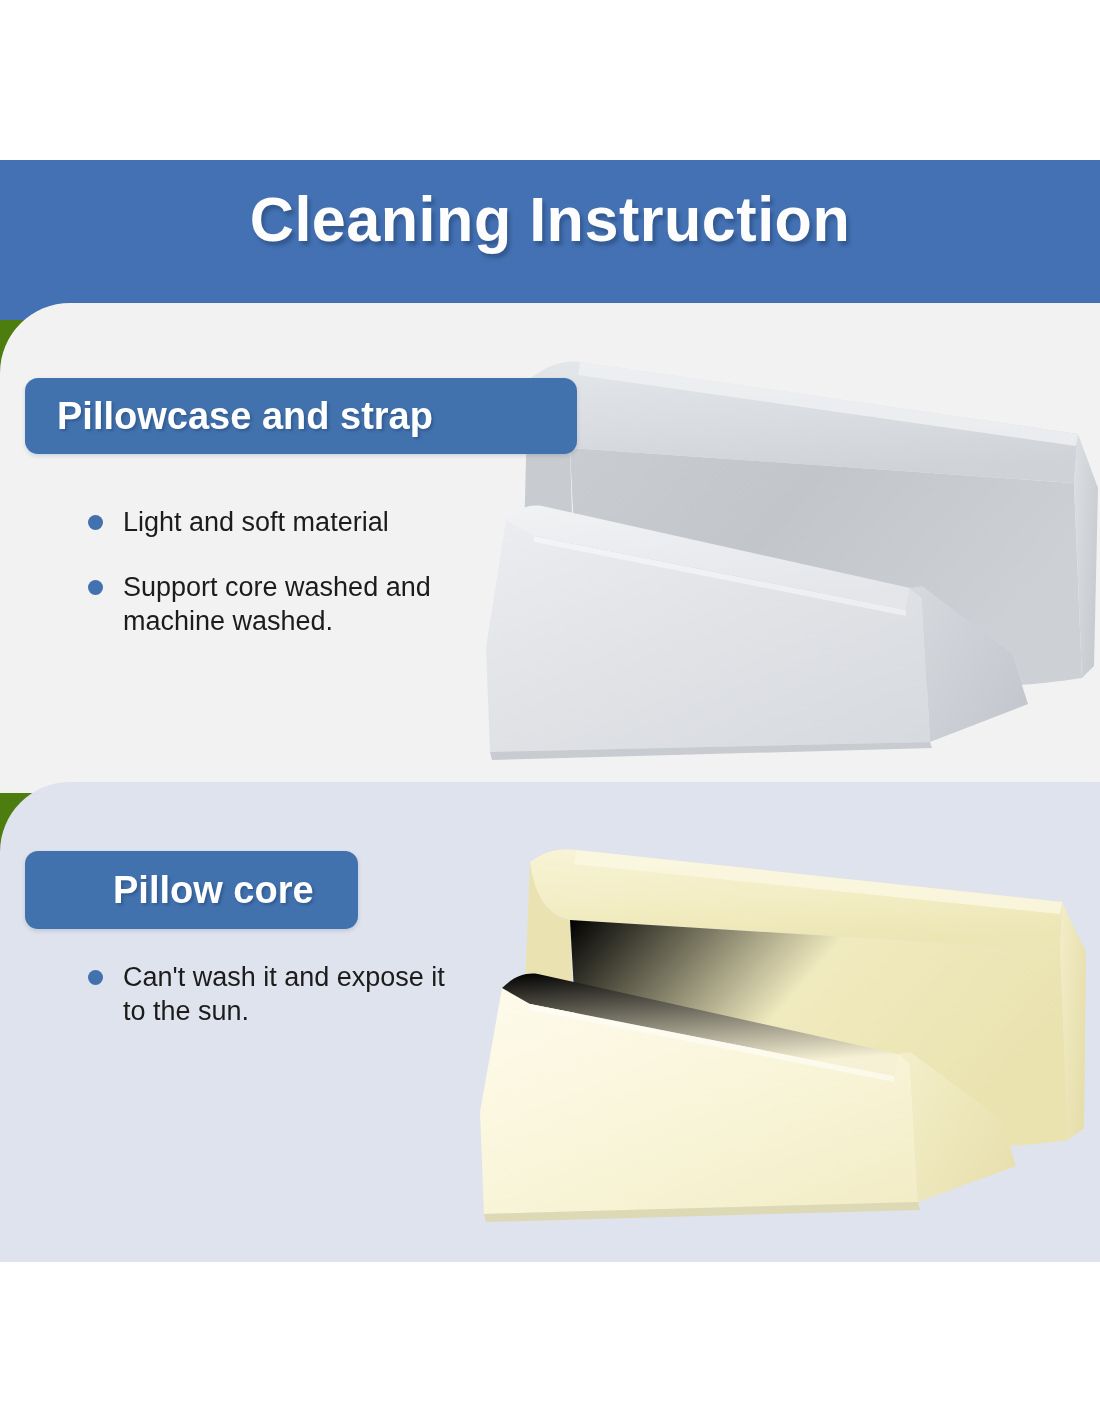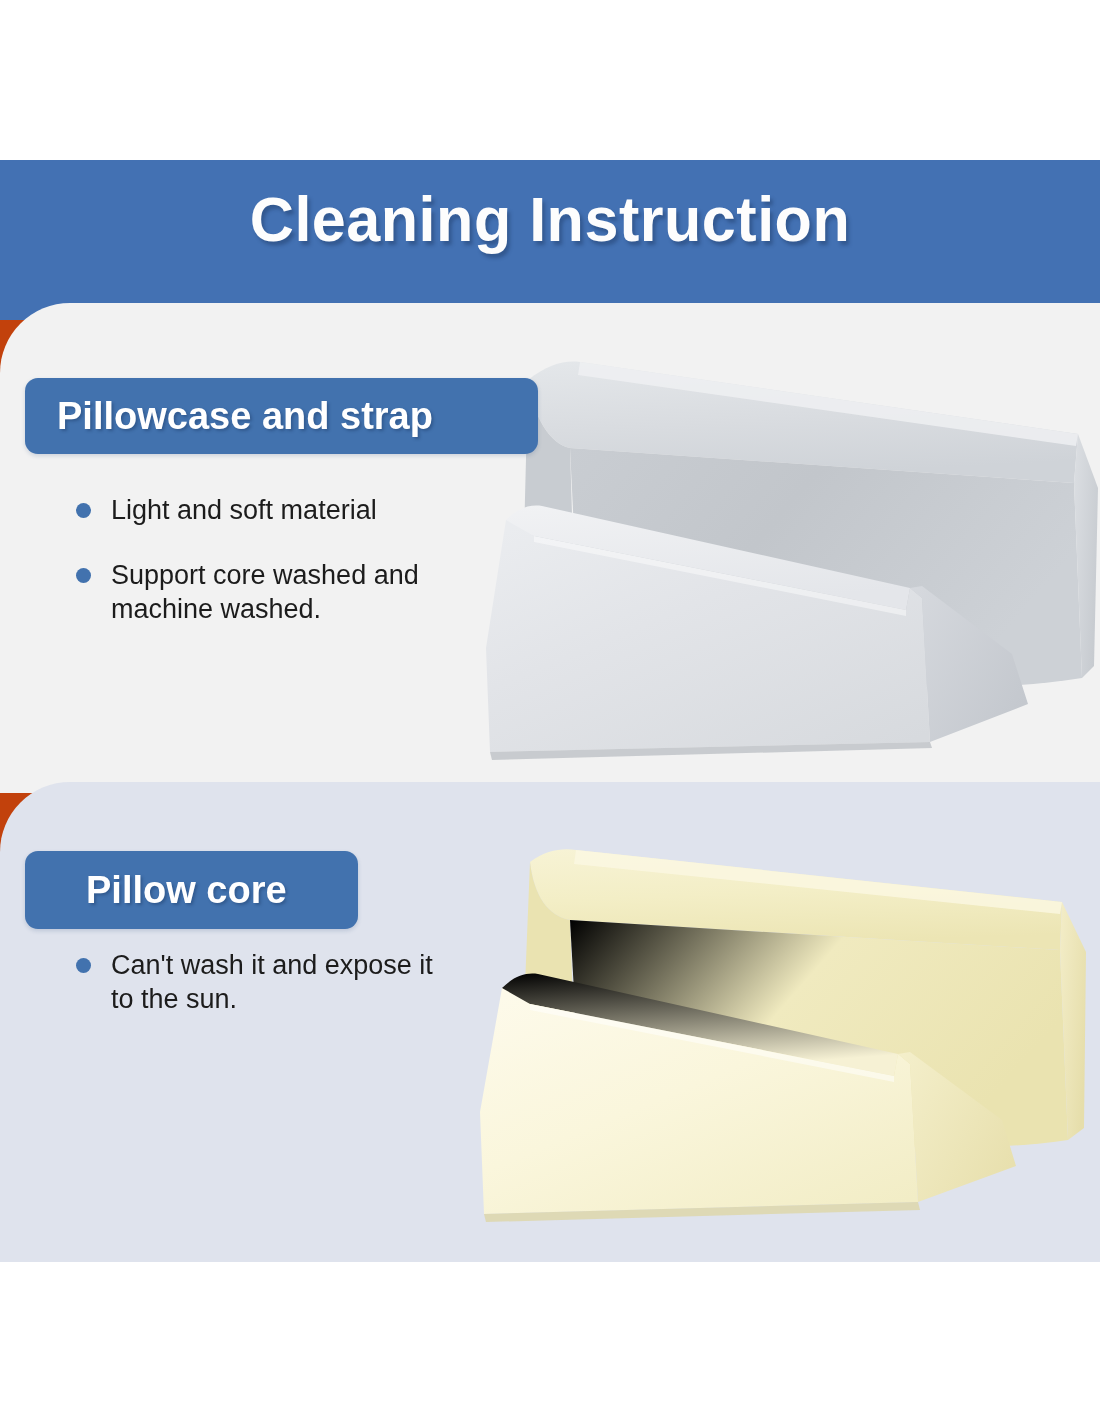--- a/index.html
+++ b/index.html
@@ -12,21 +12,21 @@
     height: 1422px;
     overflow: hidden;
     font-family: "Liberation Sans", sans-serif;
     -webkit-font-smoothing: antialiased;
   }
 
   .page {
     position: relative;
     width: 1100px;
     height: 1422px;
-    background: #c2410c;
+    background: #4d7c0f;
   }
 
   
   .letterbox-top {
     position: absolute;
     left: 0; top: 0;
     width: 1100px; height: 160px;
     background: #ffffff;
   }
   .letterbox-bottom {
@@ -88,42 +88,42 @@
     border-radius: 13px;
     color: #ffffff;
     font-weight: bold;
     display: flex;
     align-items: center;
     box-shadow: 0 2px 4px rgba(40,70,120,0.18);
     white-space: nowrap;
   }
   .badge-one {
     left: 25px; top: 378px;
-    width: 513px; height: 76px;
+    width: 552px; height: 76px;
     font-size: 38px;
     padding-left: 32px;
     box-sizing: border-box;
   }
   .badge-two {
     left: 25px; top: 851px;
     width: 333px; height: 78px;
     font-size: 38px;
-    padding-left: 61px;
+    padding-left: 88px;
     box-sizing: border-box;
   }
   .badge span {
     text-shadow: 2px 2px 3px rgba(20,45,85,0.35);
     display: block;
   }
 
   
   .bullets {
     position: absolute;
     list-style: none;
-    margin: 4px;
+    margin: 16px;
     padding: 0;
   }
   .bullets-one { left: 72px; top: 489px; width: 380px; }
   .bullets-two { left: 72px; top: 944px; width: 380px; }
 
   .bullet-item {
     position: relative;
     padding-left: 35px;
     color: #1c1c1c;
     font-size: 27px;

